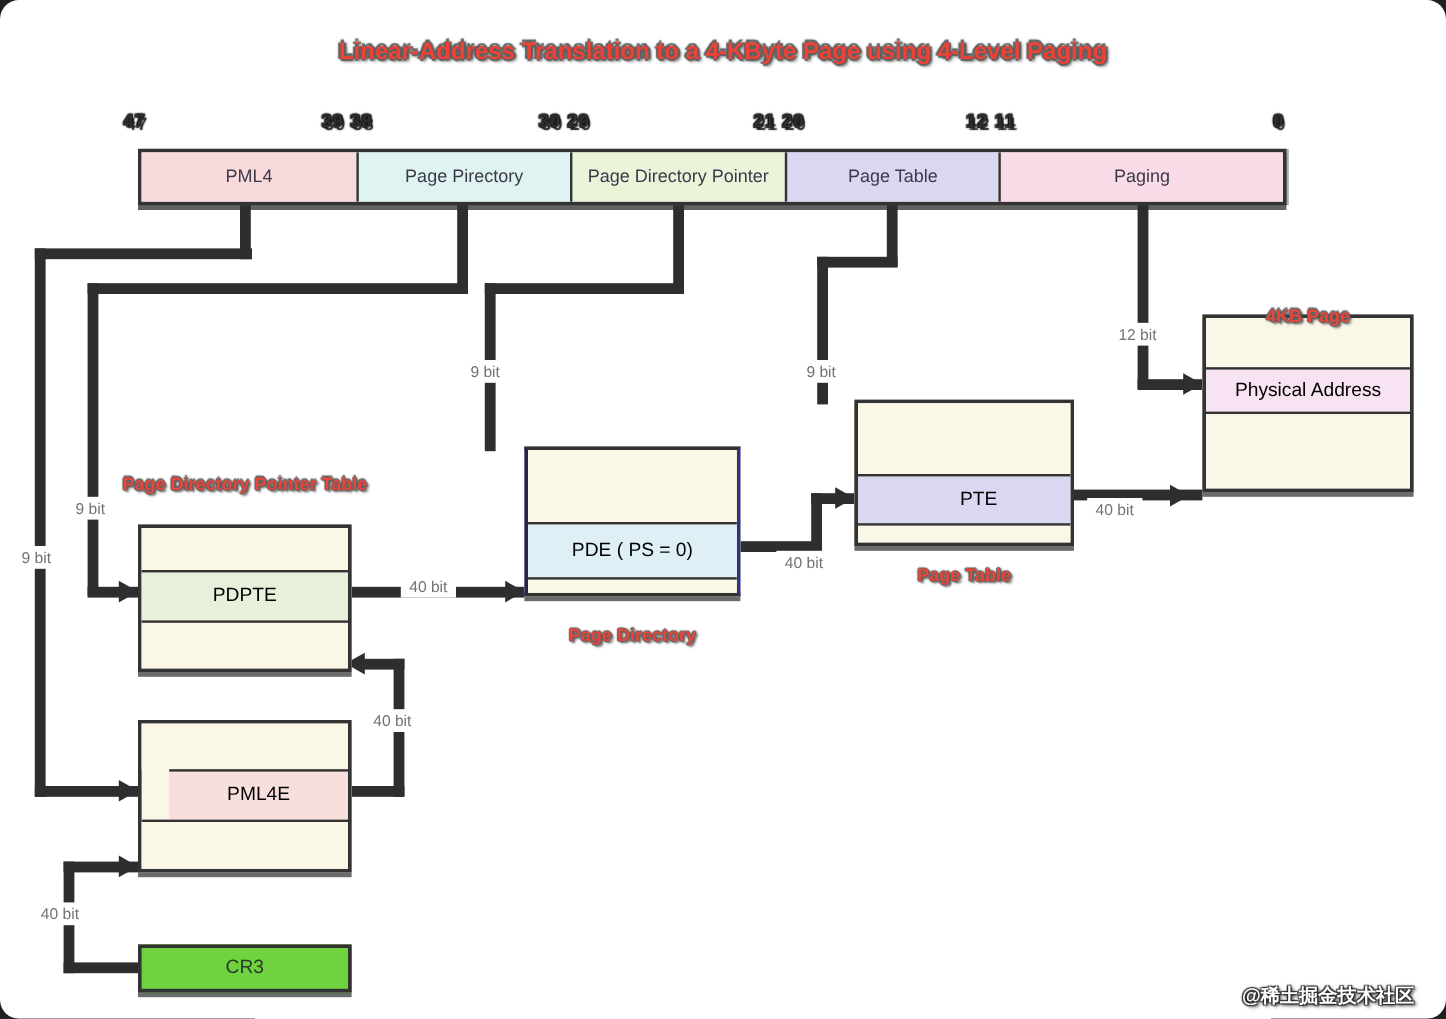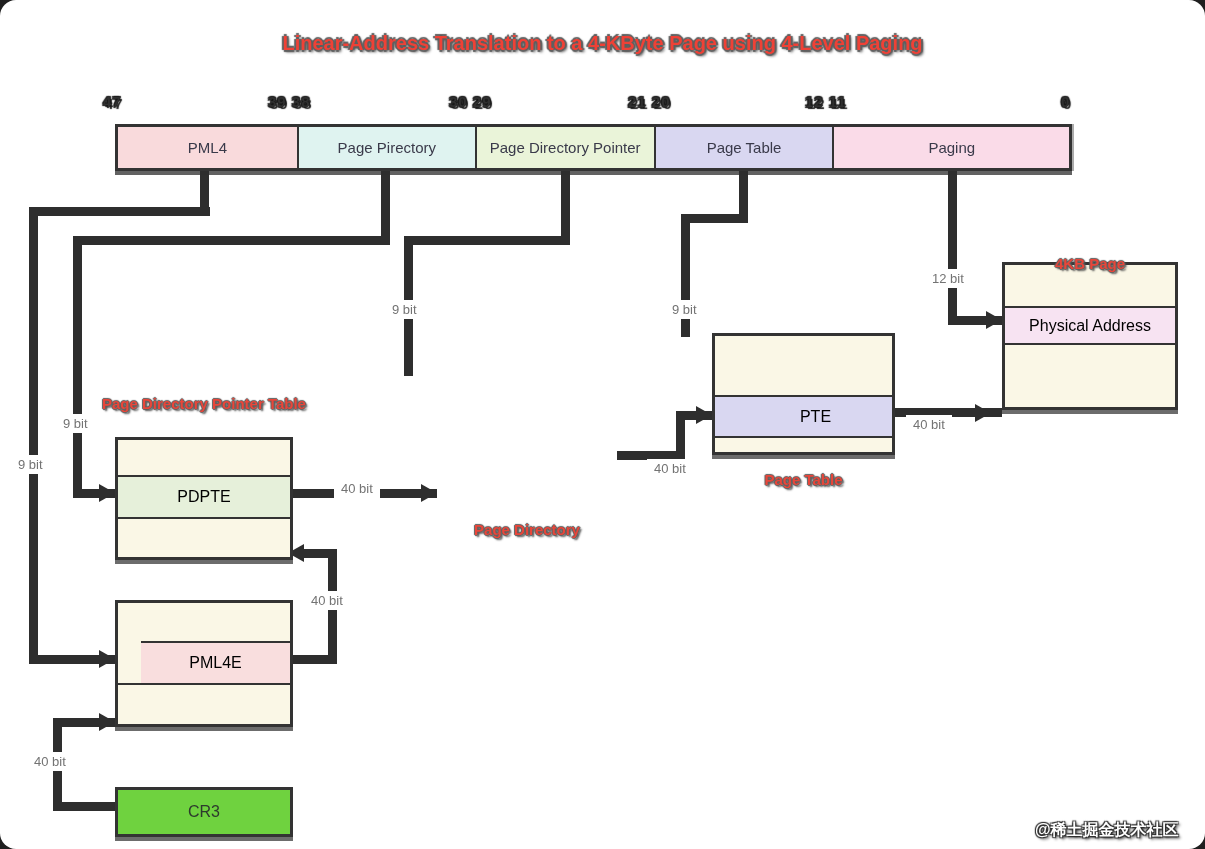--- a/index.html
+++ b/index.html
@@ -33,21 +33,21 @@
        box-shadow:0 4px 0 rgba(45,45,45,.7);background:#faf7e6;}
   .row{box-sizing:border-box;display:flex;align-items:center;justify-content:center;font-size:16px;color:#000000;}
   .row + .row{border-top:2px solid #333;}
   .cream{background:#faf7e6;}
   .r-pink{background:#f7e3f2;}
   .r-lav{background:#d9d7f1;}
   .r-cyan{background:#def0f5;}
   .r-green{background:#e6f0da;}
   .r-rose{background:#f9dede;}
   .pde-box{border-right-color:#2f3380;border-left-color:#24244d;}
-  .cr3{position:absolute;left:115px;top:787px;width:178px;height:50px;background:#6fd23f;border:3px solid #333;
+  .cr3{position:absolute;left:115px;top:787px;width:178px;height:40px;background:#6fd23f;border:3px solid #333;
        box-sizing:border-box;display:flex;align-items:center;justify-content:center;font-size:16px;color:#2d3a2d;
        z-index:2;box-shadow:0 4px 0 rgba(45,45,45,.7);}
   
   .bitlab{position:absolute;background:#ffffff;color:#737373;font-size:13px;padding:2px 7px;z-index:5;white-space:nowrap;}
   
   .redcap{position:absolute;color:#e8463a;font-size:15px;font-weight:bold;text-align:center;z-index:4;white-space:nowrap;
           text-shadow:1px 0 1px #5f5f5f,-1px 0 1px #5f5f5f,0 1px 1px #5f5f5f,0 -1px 1px #5f5f5f,2px 2px 2px #4a4a4a;}
   
   .wmark{position:absolute;left:1018px;top:820px;font-size:16px;font-weight:bold;color:#ffffff;z-index:6;
          text-shadow:-1px -1px 1px #2d2d2d,1px 1px 1px #2d2d2d,1px -1px 1px #2d2d2d,-1px 1px 1px #2d2d2d,2px 2px 3px #1a1a1a;margin-left:17px;}
@@ -126,20 +126,25 @@
     <div class="row cream" style="flex:1;"></div>
   </div>
 
   <div class="tbl" style="left:712px;top:333px;width:183px;height:122px;">
     <div class="row cream" style="height:59px;"></div>
     <div class="row r-lav" style="height:41px;padding-left:24px;">PTE</div>
     <div class="row cream" style="flex:1;"></div>
   </div>
   <div class="redcap" style="left:712px;top:471px;width:183px;">Page Table</div>
 
+  <div class="tbl pde-box" style="left:437px;top:372px;width:180px;height:125px;">
+    <div class="row cream" style="height:60px;"></div>
+    <div class="row r-cyan" style="height:46px;">PDE ( PS = 0)</div>
+    <div class="row cream" style="flex:1;"></div>
+  </div>
   <div class="redcap" style="left:437px;top:521px;width:180px;">Page Directory</div>
 
   <div class="redcap" style="left:89px;top:395px;width:230px;">Page Directory Pointer Table</div>
   <div class="tbl" style="left:115px;top:437px;width:178px;height:123px;">
     <div class="row cream" style="height:35px;"></div>
     <div class="row r-green" style="height:42px;">PDPTE</div>
     <div class="row cream" style="flex:1;"></div>
   </div>
 
   <div class="tbl" style="left:115px;top:600px;width:178px;height:127px;">

